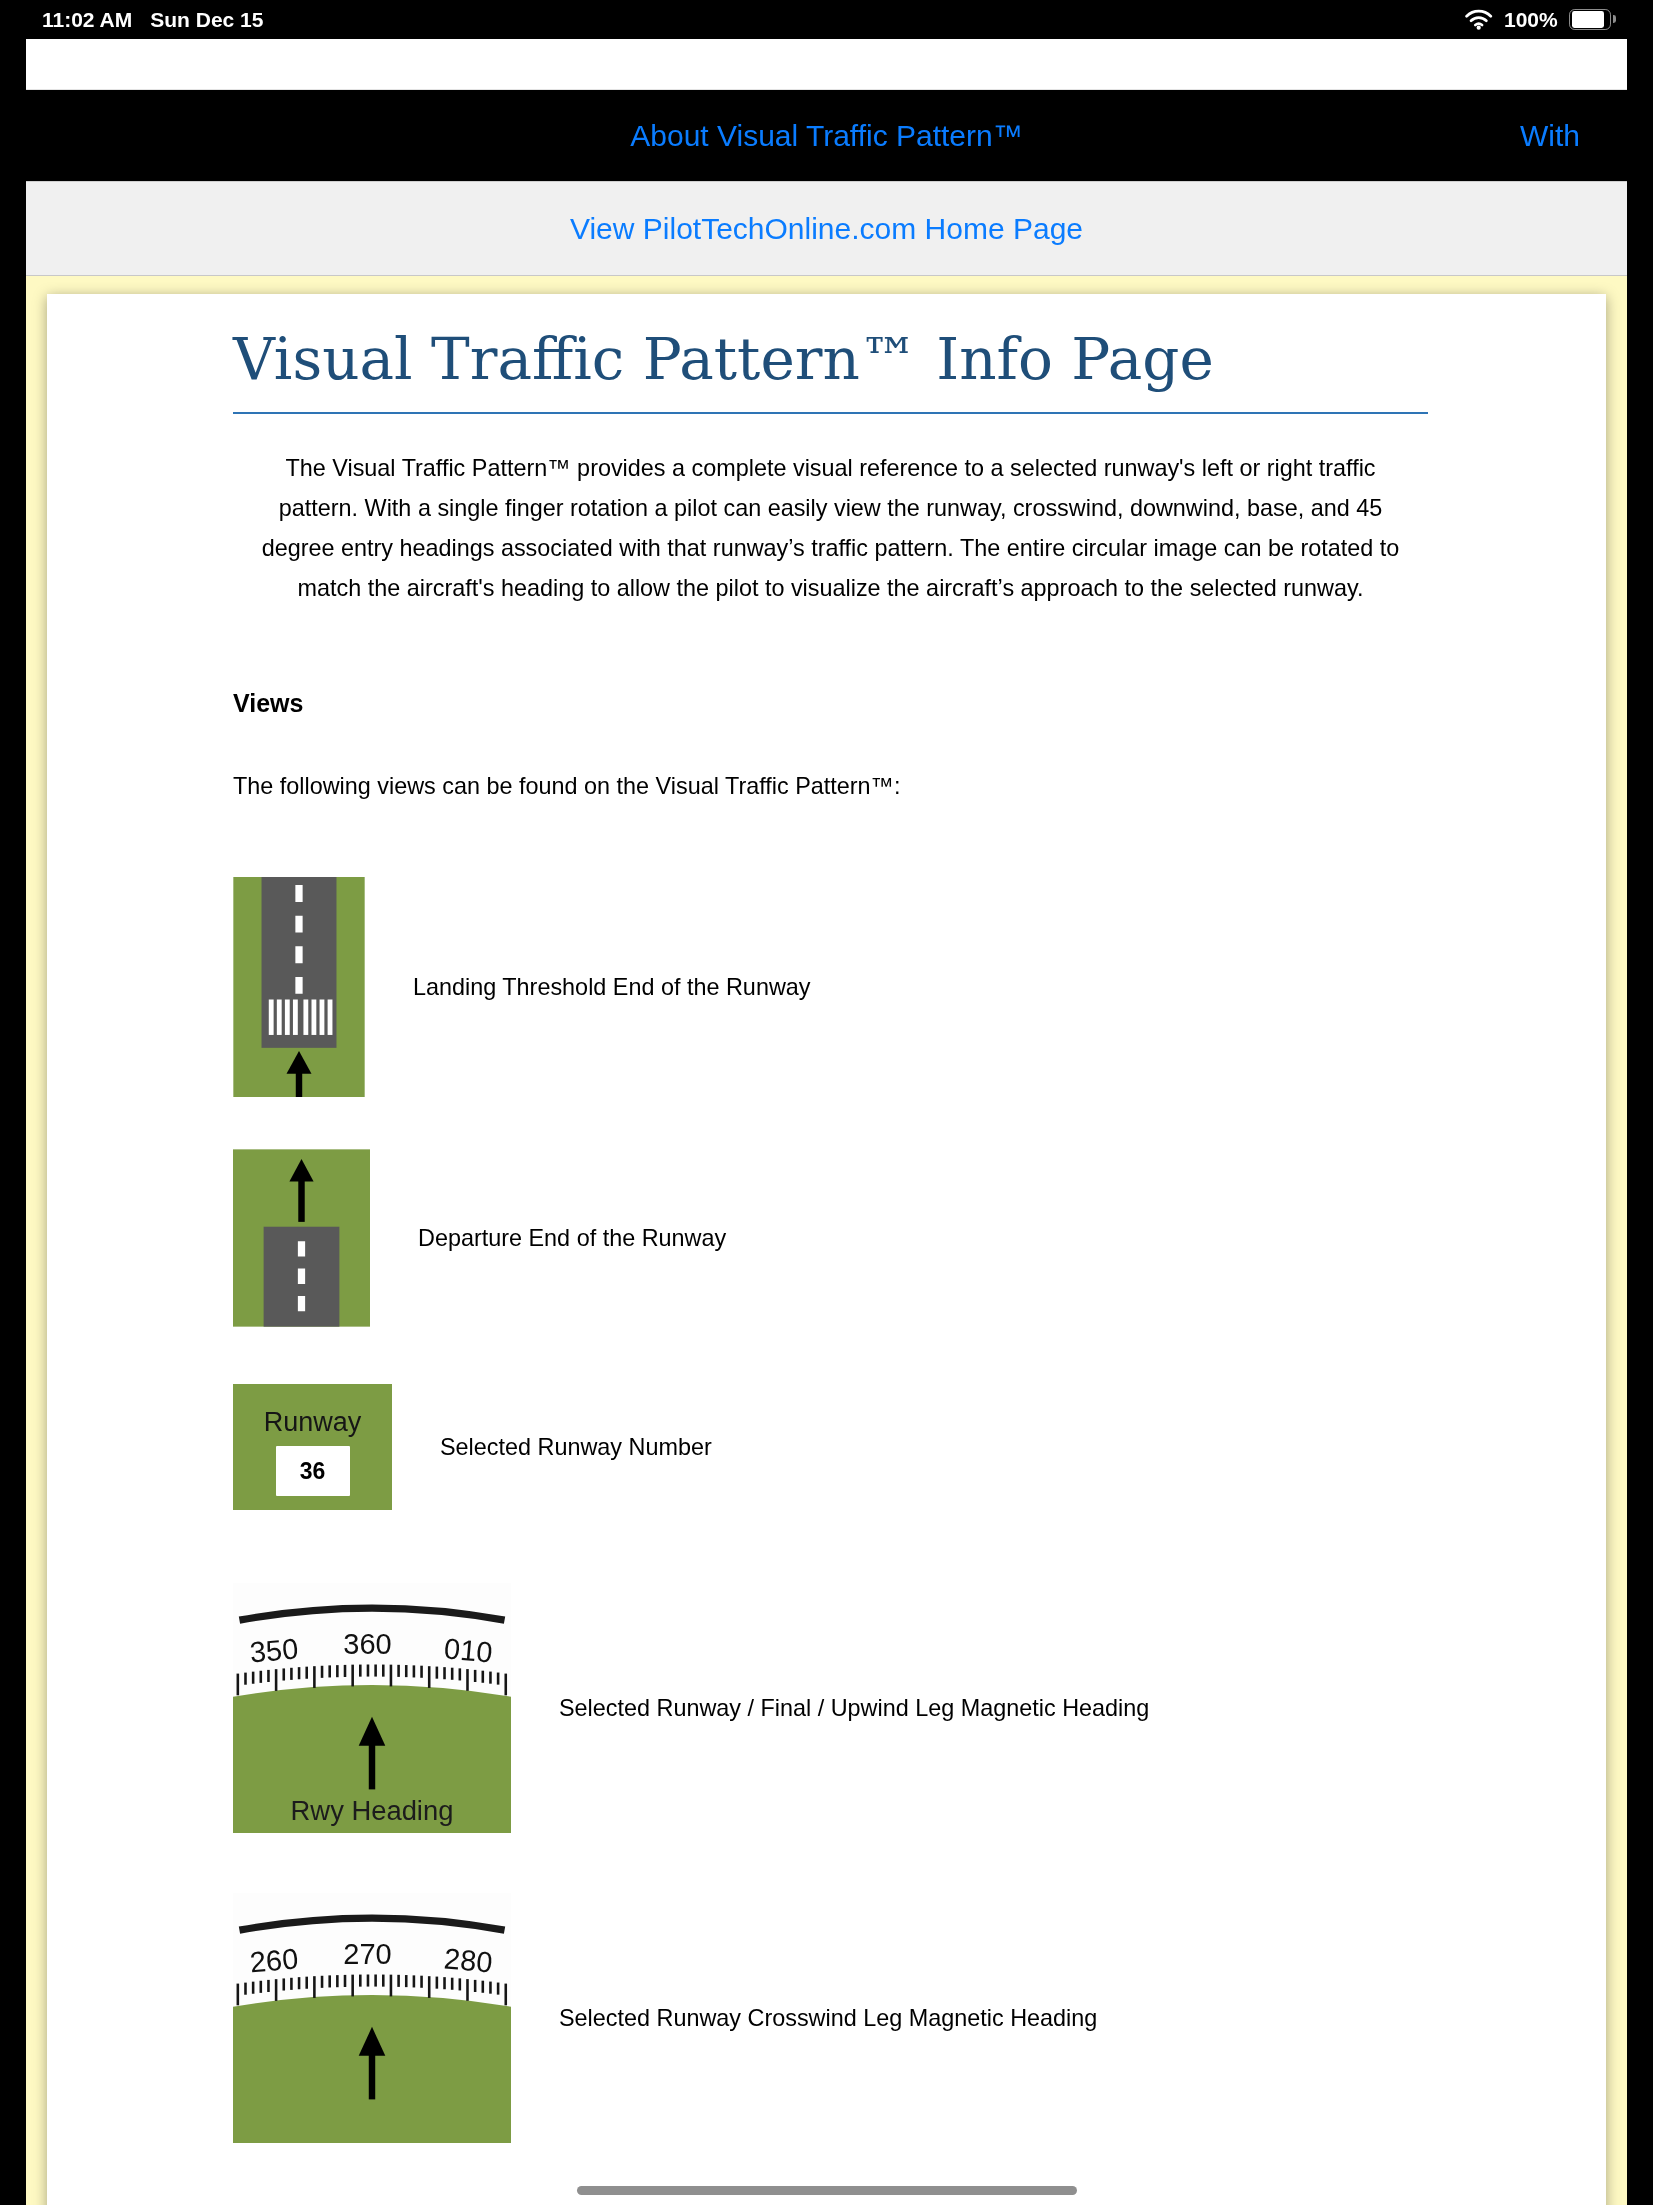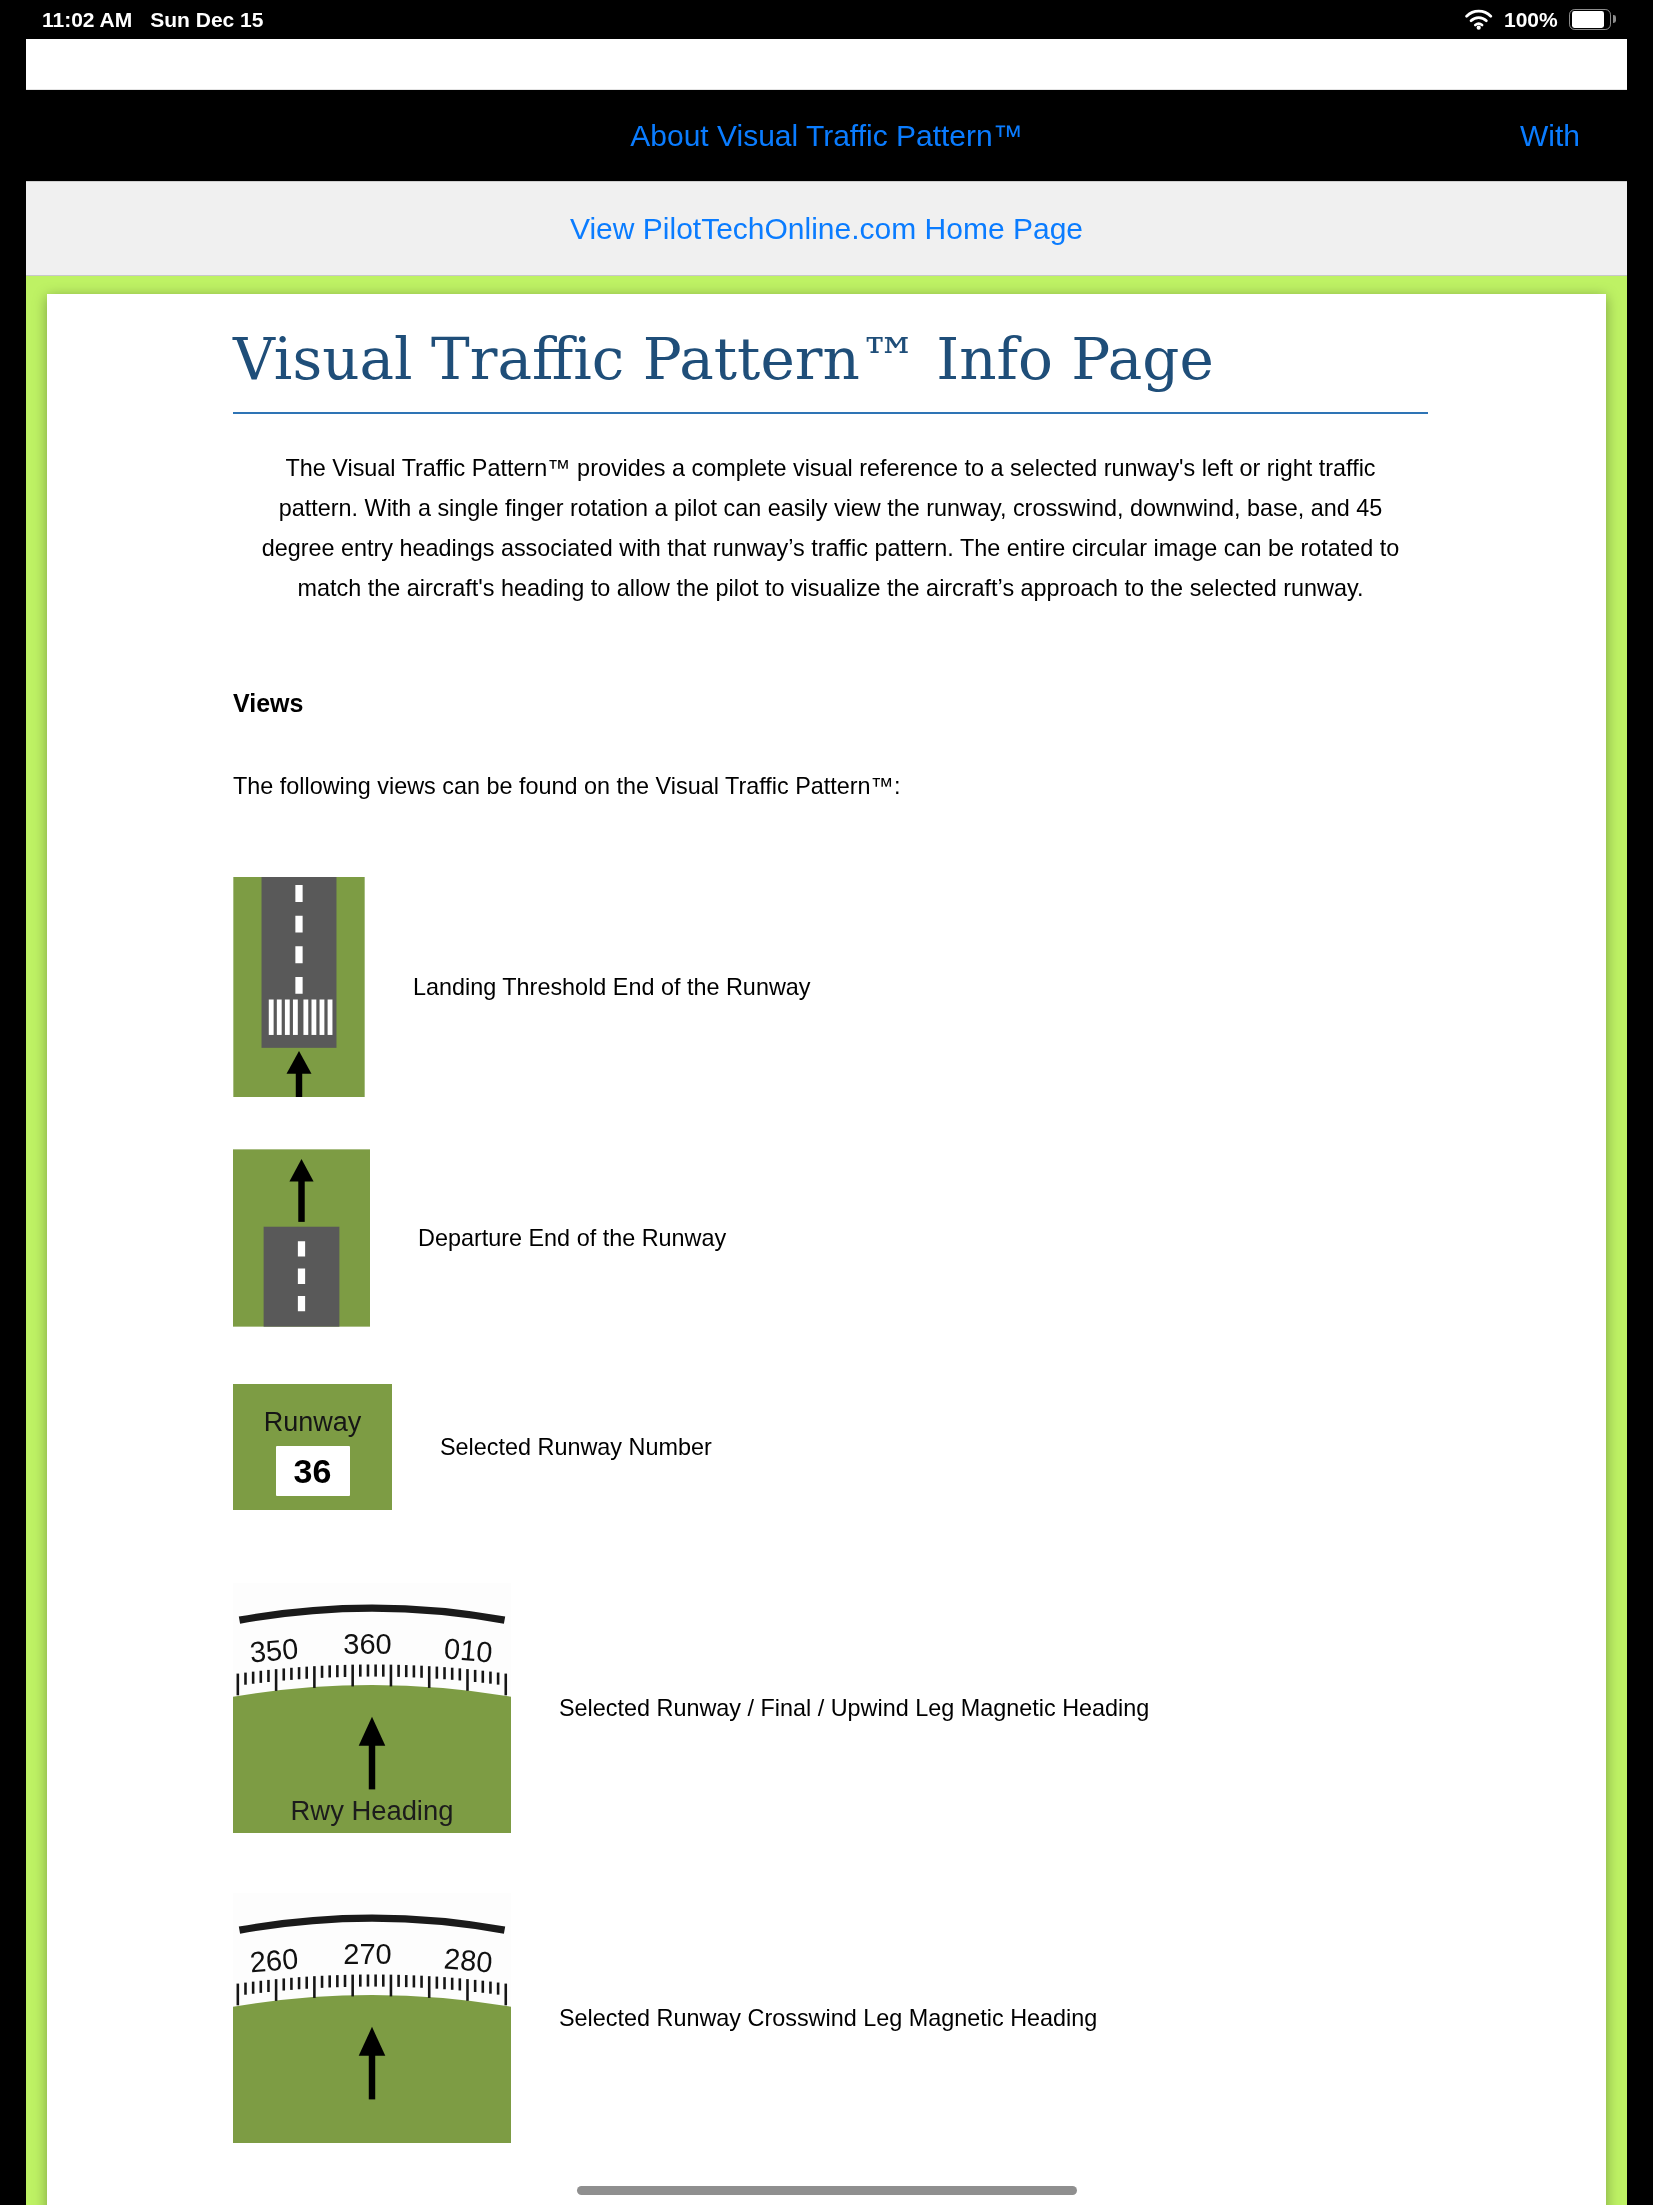--- a/index.html
+++ b/index.html
@@ -27,21 +27,21 @@
     position:relative;display:flex;align-items:center;justify-content:center;box-sizing:border-box;
   }
   .nav-title{color:#0a7cff;font-size:30px;cursor:pointer;}
   .back-btn{position:absolute;right:47px;top:50%;transform:translateY(-50%);color:#0a7cff;font-size:30px;cursor:pointer;}
   .linkbar{
     height:94px;background:#f0f0f0;display:flex;align-items:center;justify-content:center;
     border-bottom:0.8px solid #c8c8c8;box-sizing:border-box;
   }
   .home-link{color:#0a7cff;font-size:30px;cursor:pointer;}
   
-  .content{position:absolute;left:0;right:0;top:237px;bottom:0;background:#bef264;}
+  .content{position:absolute;left:0;right:0;top:237px;bottom:0;background:#fef9c3;}
   .card{
     margin:18px 21px 0;background:#fff;min-height:2018px;
     box-shadow:0 2.4px 13px rgba(0,0,0,.35);
     padding:32px 178px 161px 186px;box-sizing:border-box;
   }
   .page-title{
     font-family:"DejaVu Serif", serif;font-weight:400;color:#1f4e79;
     font-size:58px;line-height:1.15;margin:0;
   }
   .title-rule{height:2.4px;background:#2e74b5;margin-top:19.4px;}
@@ -55,21 +55,21 @@
   .row-3{margin-top:57px;}
   .row-4{margin-top:73px;}
   .row-5{margin-top:60px;}
   .view-label{font-size:23.4px;color:#000;flex:0 0 auto;}
   .img-block{flex:0 0 auto;display:block;}
   
   .rw-tile{width:159px;height:126px;background:#7d9c44;text-align:center;}
   .rw-word{font-size:27px;color:#161616;padding-top:23px;}
   .rw-badge{
     width:74px;height:50px;background:#fff;border-radius:1px;margin:8px auto 0;
-    line-height:50px;font-size:34px;font-weight:700;color:#000;
+    line-height:50px;font-size:23px;font-weight:700;color:#000;
   }
   .home-indicator{
     position:absolute;left:50%;bottom:10.5px;transform:translateX(-50%);
     width:500px;height:9px;border-radius:4.8px;background:#8f8f8f;z-index:50;cursor:grab;
   }
 </style>
 </head>
 <body>
 
 <div class="status-bar">

